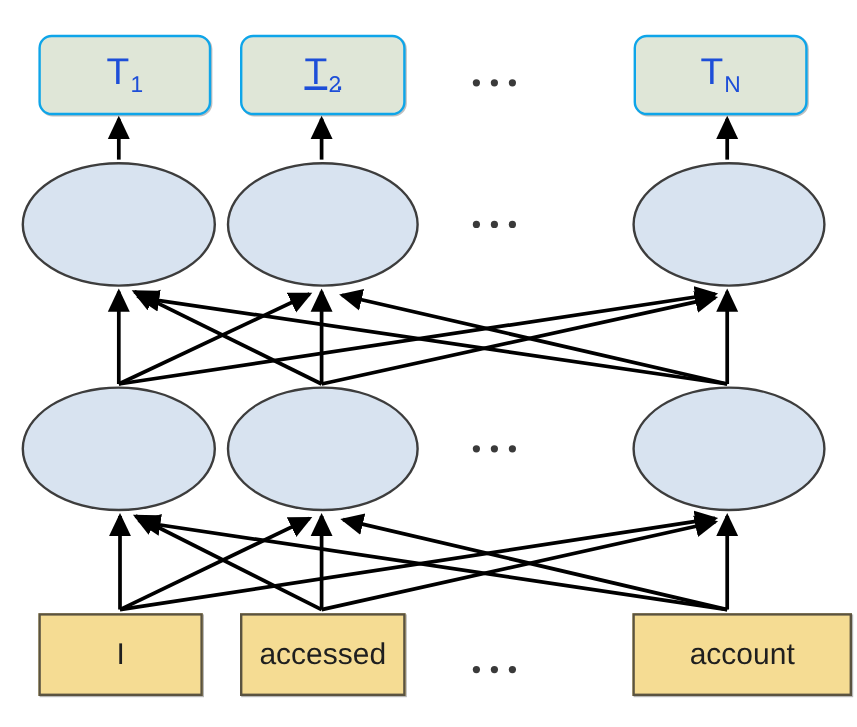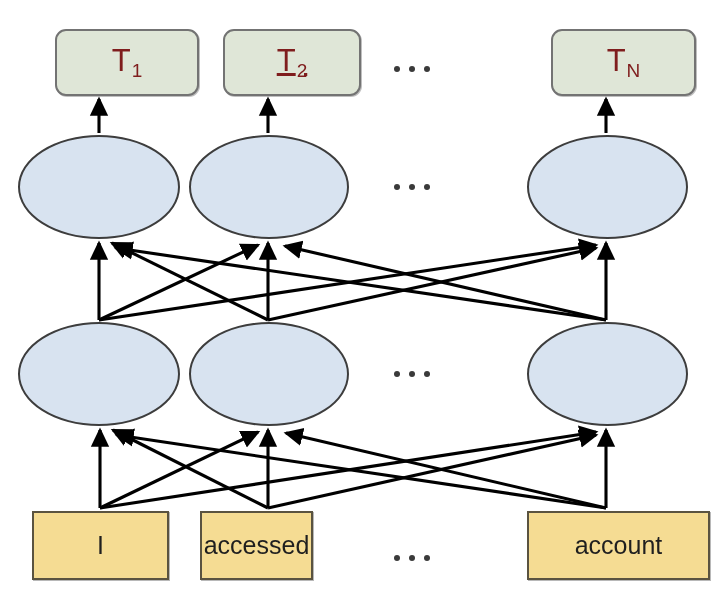--- a/index.html
+++ b/index.html
@@ -30,27 +30,26 @@
     position: absolute;
     box-sizing: border-box;
     display: flex;
     align-items: center;
     justify-content: center;
     text-align: center;
   }
   
   .out-box {
     background: #dfe6d7;
-    border: 2px solid #737373;
+    border: 2px solid #0ea5e9;
     border-radius: 11px;
     box-shadow: 1px 1px 0 rgba(0,0,0,0.25);
     font-size: 31px;
-    color: #7f1d1d;
+    color: #1d4ed8;
     z-index: 3;
-    margin-left: 23px;
   }
   .out-box .lbl {
     line-height: 1;
     white-space: nowrap;
   }
   .out-box .sub {
     font-size: 19px;
     vertical-align: -0.32em;
     margin-left: 1px;
   }
@@ -170,21 +169,21 @@
   <div class="dots" style="left:385px; top:361px; width:54px; height:26px;">
     <i></i>
     <i></i>
     <i></i>
   </div>
 
   <div class="node in-box" style="left:32px; top:511px; width:137px; height:69px;">
     <span class="lbl">I</span>
   </div>
 
-  <div class="node in-box" style="left:200px; top:511px; width:113px; height:69px;">
+  <div class="node in-box" style="left:200px; top:511px; width:138px; height:69px;">
     <span class="lbl">accessed</span>
   </div>
 
   <div class="node in-box" style="left:527px; top:511px; width:183px; height:69px;">
     <span class="lbl">account</span>
   </div>
 
   <div class="dots" style="left:385px; top:545px; width:54px; height:26px;">
     <i></i>
     <i></i>

